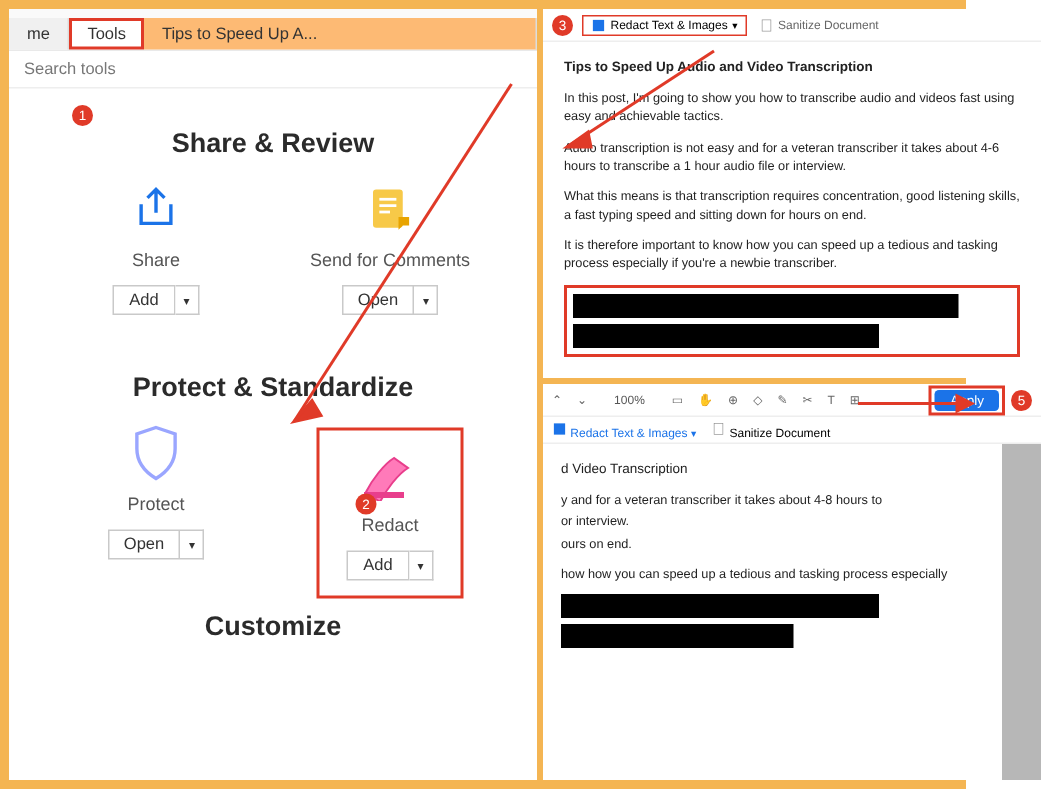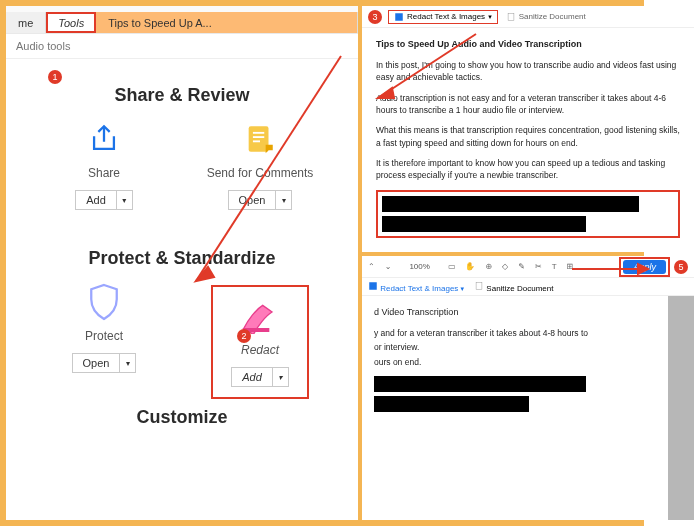--- a/index.html
+++ b/index.html
@@ -16,21 +16,21 @@
   .canvas{width:644px;height:526px;background:var(--orange);position:relative;padding:6px}
   .panel{background:#fff;position:absolute;overflow:hidden}
   .left{left:6px;top:6px;width:352px;height:514px}
   .tr{left:362px;top:6px;width:332px;height:246px}
   .br{left:362px;top:256px;width:332px;height:264px}
 
   
   .tabs{display:flex;align-items:flex-end;height:28px;border-bottom:1px solid #e9e9e9;background:#fafafa}
   .tab{padding:5px 12px 4px;font-size:11px;color:#333;background:#f0f0f0;border-right:1px solid #ddd}
   .tab.active{background:#fff}
-  .redbox{border:2px solid var(--red);font-style:italic;}
+  .redbox{border:2px solid var(--red);}
   .tabs .redbox{padding:3px 10px 2px}
   .search{font-size:11px;color:#777;padding:6px 10px;border-bottom:1px solid #eee}
   .step{position:absolute;width:14px;height:14px;border-radius:7px;background:var(--red);color:#fff;font-size:9px;line-height:14px;text-align:center}
   .section-title{text-align:center;color:var(--title);font-weight:700;}
   .ptitle1{font-size:18px;margin-top:26px}
   .ptitle2{font-size:18px;margin-top:38px}
   .ptitle3{font-size:18px;margin-top:34px}
   .row{display:flex;justify-content:center;gap:46px;margin-top:12px}
   .tool{display:flex;flex-direction:column;align-items:center;width:110px}
   .tool .label{font-size:12px;color:var(--grey-text);margin-top:6px}
@@ -74,21 +74,21 @@
 <body>
 
 <div class="canvas">
 
   <div class="panel left">
     <div class="tabs">
       <div class="tab">me</div>
       <div class="tab active redbox">Tools</div>
       <div class="tab" style="background:#fdba74;flex:1">Tips to Speed Up A...</div>
     </div>
-    <div class="search">Audio tools</div>
+    <div class="search">Search tools</div>
 
     <div class="step" style="left:42px;top:64px">1</div>
 
     <svg class="arrow" style="left:90px;top:45px" width="250" height="260">
       <line x1="245" y1="5" x2="100" y2="230"></line>
       <polygon class="arrowhead" points="100,230 112,216 118,226"></polygon>
     </svg>
 
     <div class="section-title ptitle1">Share &amp; Review</div>
     <div class="row">
@@ -232,20 +232,21 @@
           </svg>
         <span>Sanitize Document</span>
       </div>
     </div>
     <div class="docwrap">
       <div class="doccol">
         <div class="dtitle">d Video Transcription</div>
         <p>y and for a veteran transcriber it takes about 4-8 hours to</p>
         <p style="margin-top:-6px">or interview.</p>
         <p style="margin-top:-6px">ours on end.</p>
+        <p>how how you can speed up a tedious and tasking process especially</p>
         <div class="blacks">
           <div class="blackbar"></div>
           <div class="blackbar" style="width:55%"></div>
         </div>
       </div>
       <div class="scroll"></div>
     </div>
   </div>
 
 </div>

